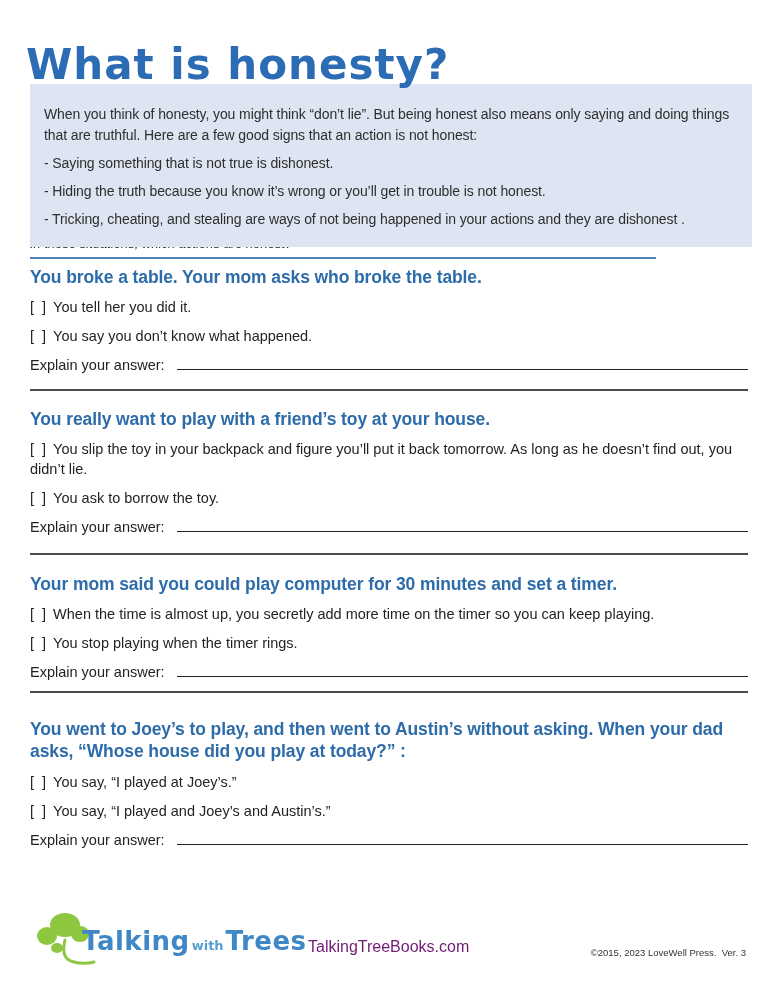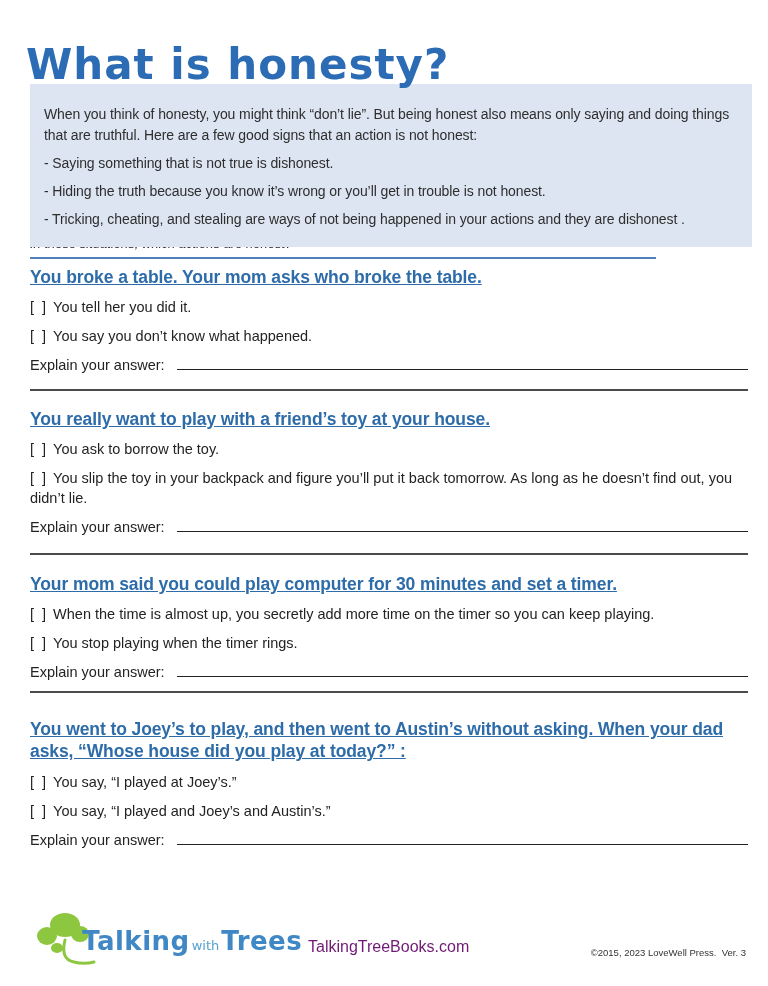--- a/index.html
+++ b/index.html
@@ -51,21 +51,20 @@
   }
 
   
   .section { left: 30px; width: 718px; }
   .section-heading {
     font-size: 17.5px;
     font-weight: bold;
     color: #2d6ca9;
     line-height: 1.28;
     letter-spacing: -0.1px;
-    text-decoration: underline;
   }
   .option-row {
     margin-top: 9px;
     font-size: 14.5px;
     line-height: 1.38;
     color: #232323;
   }
   .checkbox {
     letter-spacing: 2px;
     margin-right: 5px;
@@ -103,21 +102,21 @@
   }
   .logo-talking, .logo-trees {
     font-size: 26px;
     font-weight: bold;
     color: #3f88c5;
     letter-spacing: 0.5px;
     text-align: center;
   }
   .logo-with {
     font-size: 13px;
-    font-weight: normal;
+    font-weight: bold;
     color: #56a0d0;
     margin: 0 2px;
   }
   .footer-website {
     left: 308px; top: 938px;
     font-size: 16px;
     color: #701a75;
   }
   .footer-copyright {
     right: 22px; top: 947px;
@@ -151,24 +150,24 @@
   <div class="explain-row">
     <span>Explain your answer:</span>
     <span class="answer-line"></span>
   </div>
 </div>
 <div class="abs divider" style="top:389px"></div>
 
 <div class="abs section" style="top:408px">
   <div class="section-heading">You really want to play with a friend’s toy at your house.</div>
   <div class="option-row">
+    <span class="checkbox">[ ]</span><span>You slip the toy in your backpack and figure you’ll put it back tomorrow.  As long as he doesn’t find out, you didn’t lie.</span>
+  </div>
+  <div class="option-row">
     <span class="checkbox">[ ]</span><span>You ask to borrow the toy.</span>
-  </div>
-  <div class="option-row">
-    <span class="checkbox">[ ]</span><span>You slip the toy in your backpack and figure you’ll put it back tomorrow.  As long as he doesn’t find out, you didn’t lie.</span>
   </div>
   <div class="explain-row">
     <span>Explain your answer:</span>
     <span class="answer-line"></span>
   </div>
 </div>
 <div class="abs divider" style="top:553px"></div>
 
 <div class="abs section" style="top:573px">
   <div class="section-heading">Your mom said you could play computer for 30 minutes and set a timer.</div>

